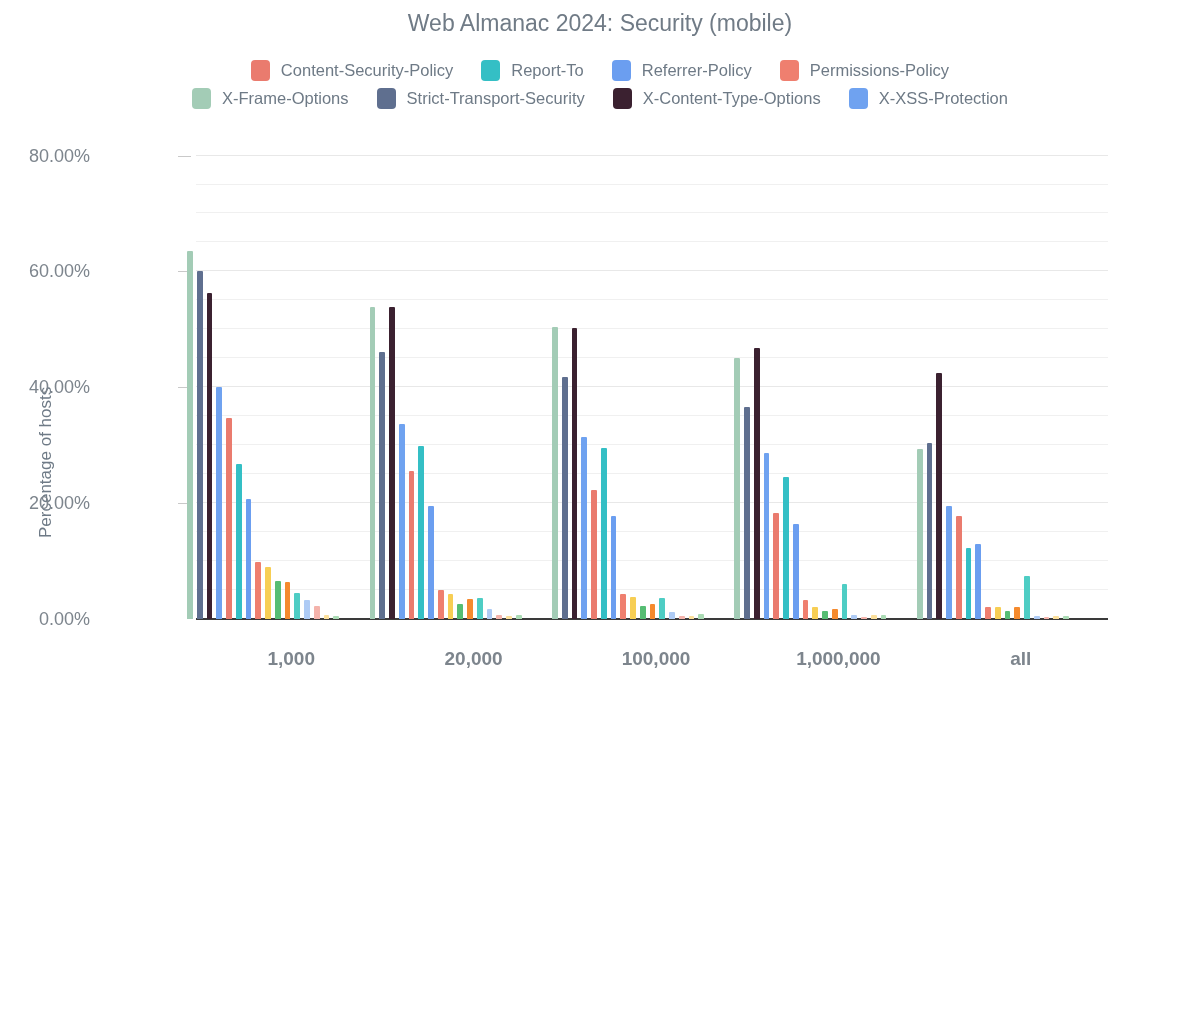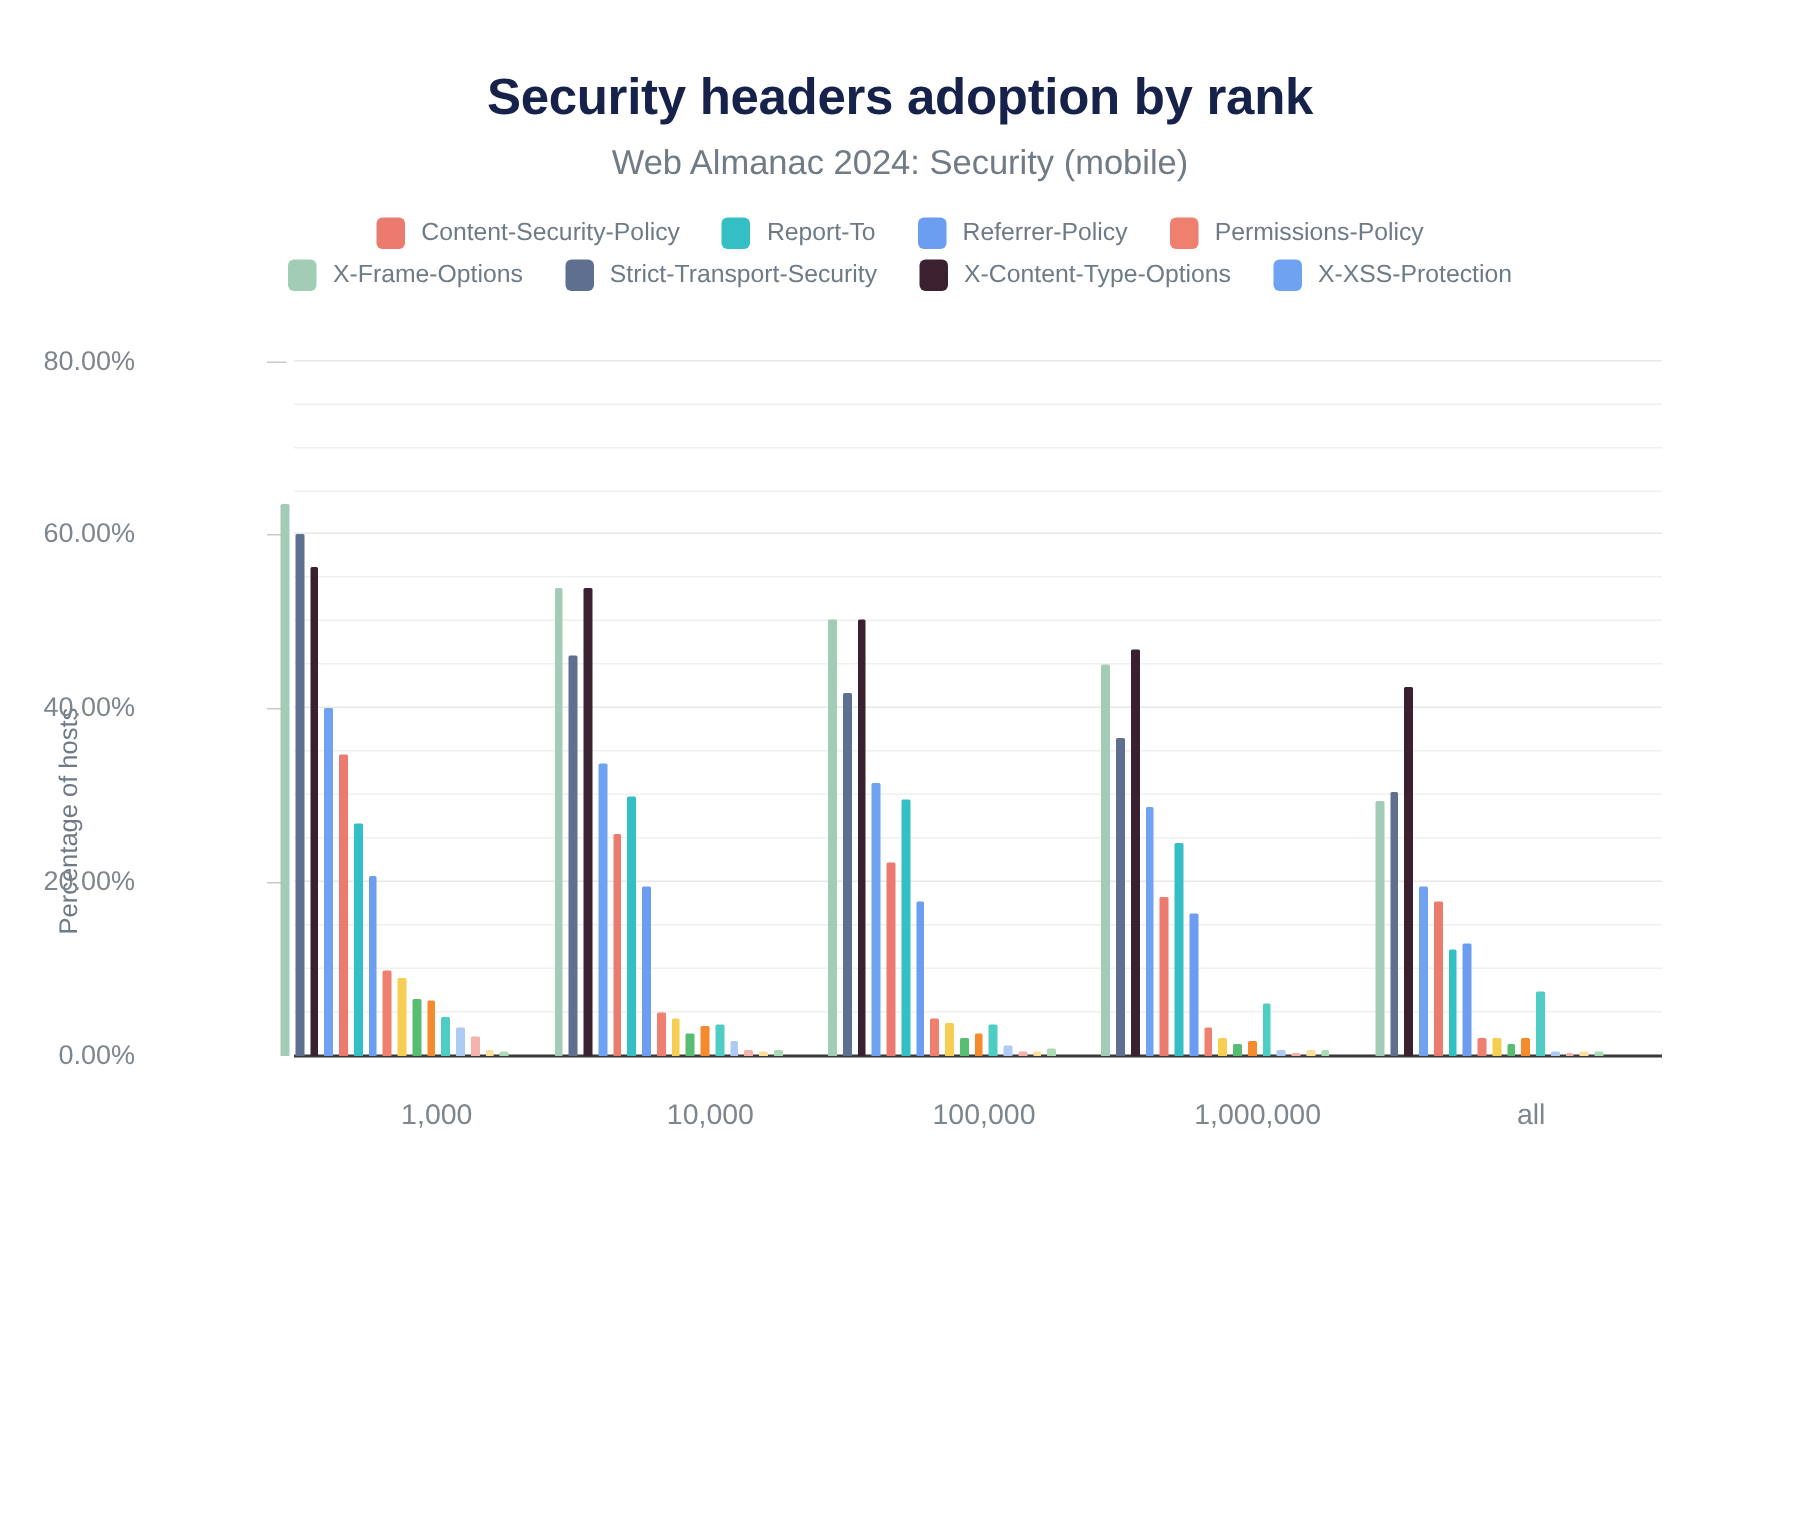--- a/index.html
+++ b/index.html
@@ -146,28 +146,28 @@
     margin-right: 4px;
     border-radius: 1px 1px 0 0;
   }
   .xtick {
     position: absolute;
     font-size: 19px;
     color: #7d858d;
     transform: translateX(-50%);
     top: 492px;
     white-space: nowrap;
+    font-weight: bold;
   }
 </style>
 </head>
 <body>
 
 <div id="chart-root">
 
-  <div class="chart-title">Security headers adoption by rank</div>
   <div class="chart-subtitle">Web Almanac 2024: Security (mobile)</div>
 
   <div class="legend" id="legend">
       <div class="legend-row">
         <div class="legend-item">
           <span class="legend-swatch" style="background: rgb(234, 123, 110);"></span>
           <span class="legend-label">Content-Security-Policy</span>
         </div>
         <div class="legend-item">
           <span class="legend-swatch" style="background: rgb(52, 191, 197);"></span>
@@ -263,21 +263,21 @@
           <div class="bar" title="Permissions-Policy: 5%" style="height: 28.9375px; background: rgb(239, 127, 111);"></div>
           <div class="bar" title="Content-Security-Policy-Report-Only: 4.2%" style="height: 24.3075px; background: rgb(247, 206, 84);"></div>
           <div class="bar" title="Cross-Origin-Opener-Policy: 2.6%" style="height: 15.0475px; background: rgb(86, 189, 115);"></div>
           <div class="bar" title="Cross-Origin-Resource-Policy: 3.4%" style="height: 19.6775px; background: rgb(245, 138, 46);"></div>
           <div class="bar" title="Timing-Allow-Origin: 3.5%" style="height: 20.2562px; background: rgb(78, 205, 196);"></div>
           <div class="bar" title="Expect-CT: 1.7%" style="height: 9.83875px; background: rgb(174, 203, 245);"></div>
           <div class="bar" title="Origin-Agent-Cluster: 0.7%" style="height: 4.05125px; background: rgb(244, 179, 171);"></div>
           <div class="bar" title="Cross-Origin-Embedder-Policy: 0.5%" style="height: 2.89375px; background: rgb(251, 223, 154);"></div>
           <div class="bar" title="Feature-Policy: 0.7%" style="height: 4.05125px; background: rgb(170, 219, 180);"></div>
         </div>
-        <div class="xtick" style="left: 277.6px;">10,000</div>
+        <div class="xtick" style="left: 277.6px;">20,000</div>
         <div class="group" style="left: 356px; width: 156px;">
           <div class="bar" title="X-Frame-Options: 50.3%" style="height: 291.111px; background: rgb(163, 204, 182);"></div>
           <div class="bar" title="Strict-Transport-Security: 41.7%" style="height: 241.339px; background: rgb(95, 111, 143);"></div>
           <div class="bar" title="X-Content-Type-Options: 50.2%" style="height: 290.533px; background: rgb(59, 33, 48);"></div>
           <div class="bar" title="X-XSS-Protection: 31.4%" style="height: 181.727px; background: rgb(111, 162, 240);"></div>
           <div class="bar" title="Content-Security-Policy: 22.3%" style="height: 129.061px; background: rgb(234, 123, 110);"></div>
           <div class="bar" title="Report-To: 29.5%" style="height: 170.731px; background: rgb(52, 191, 197);"></div>
           <div class="bar" title="Referrer-Policy: 17.7%" style="height: 102.439px; background: rgb(107, 158, 240);"></div>
           <div class="bar" title="Permissions-Policy: 4.3%" style="height: 24.8863px; background: rgb(239, 127, 111);"></div>
           <div class="bar" title="Content-Security-Policy-Report-Only: 3.8%" style="height: 21.9925px; background: rgb(247, 206, 84);"></div>

